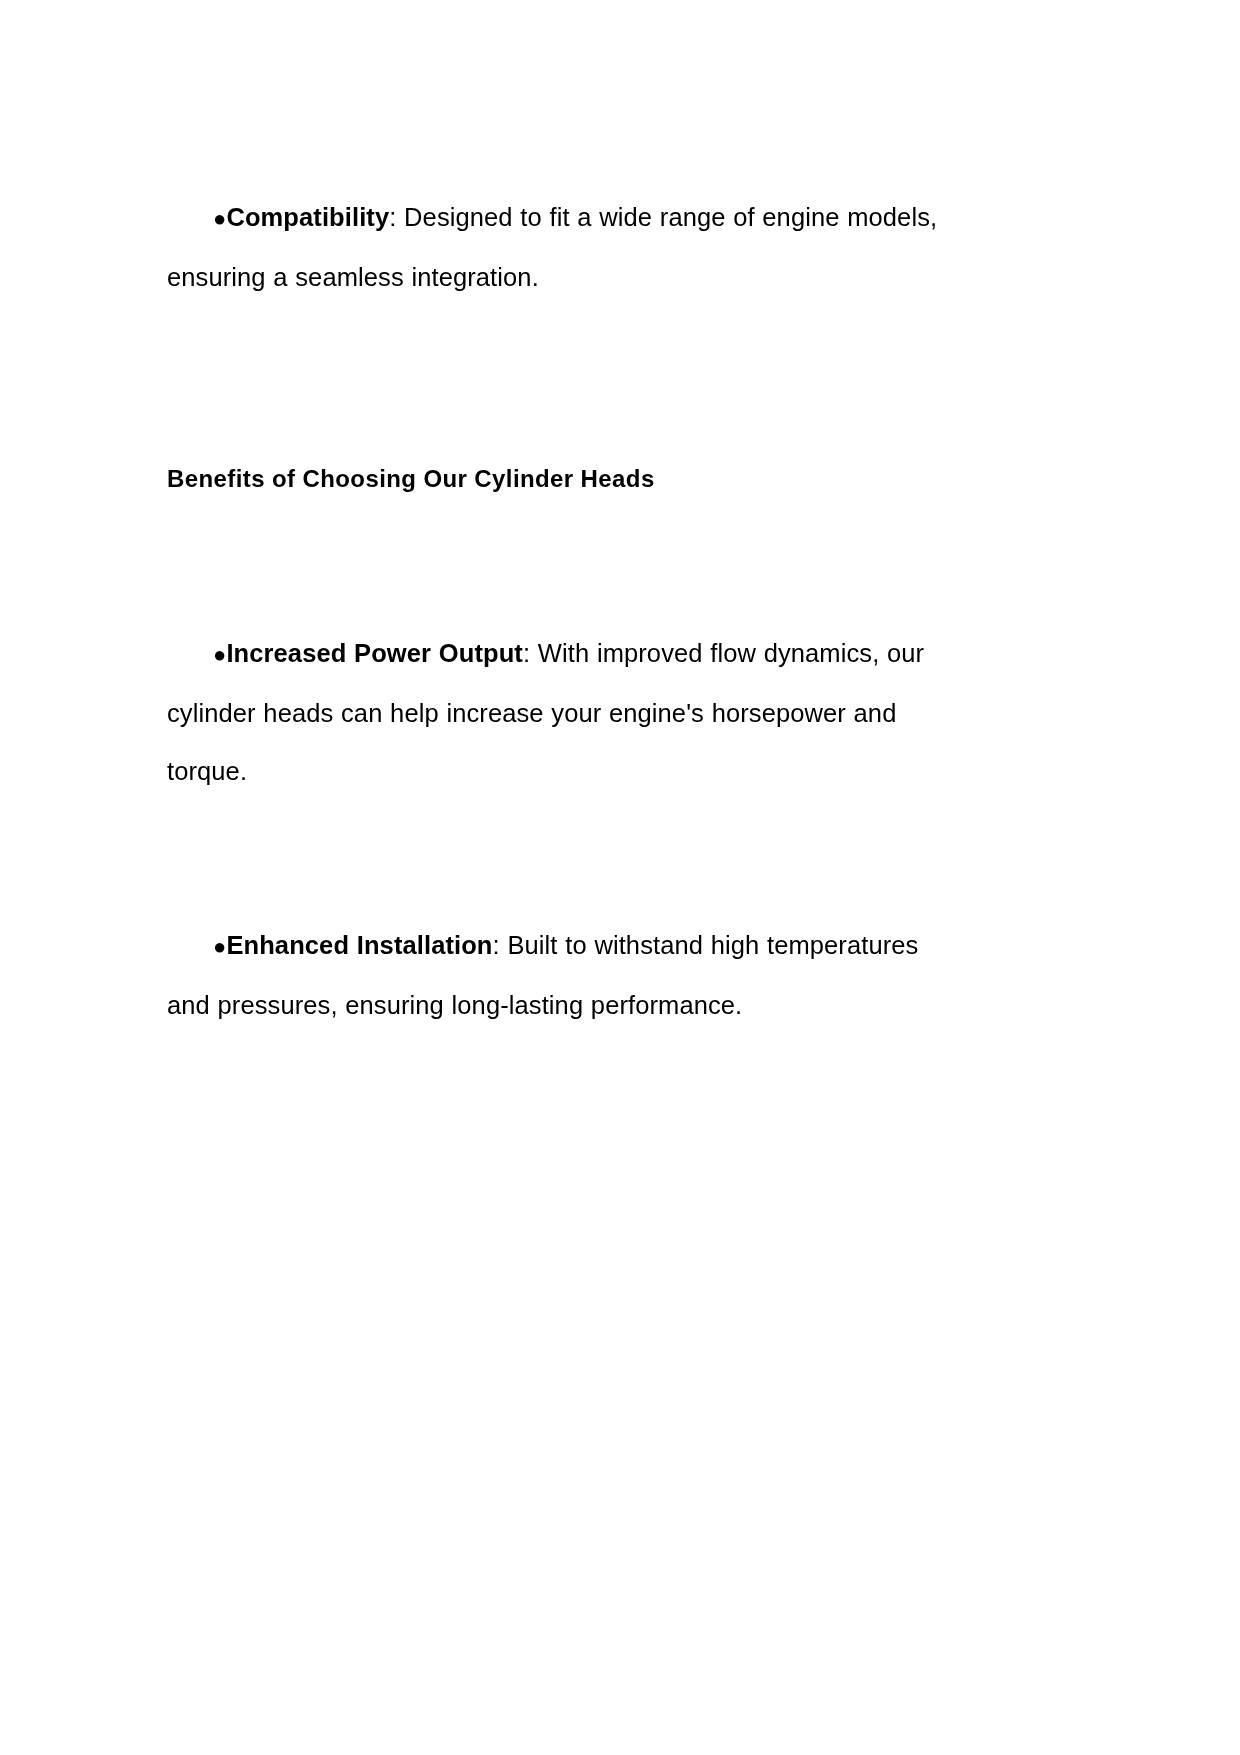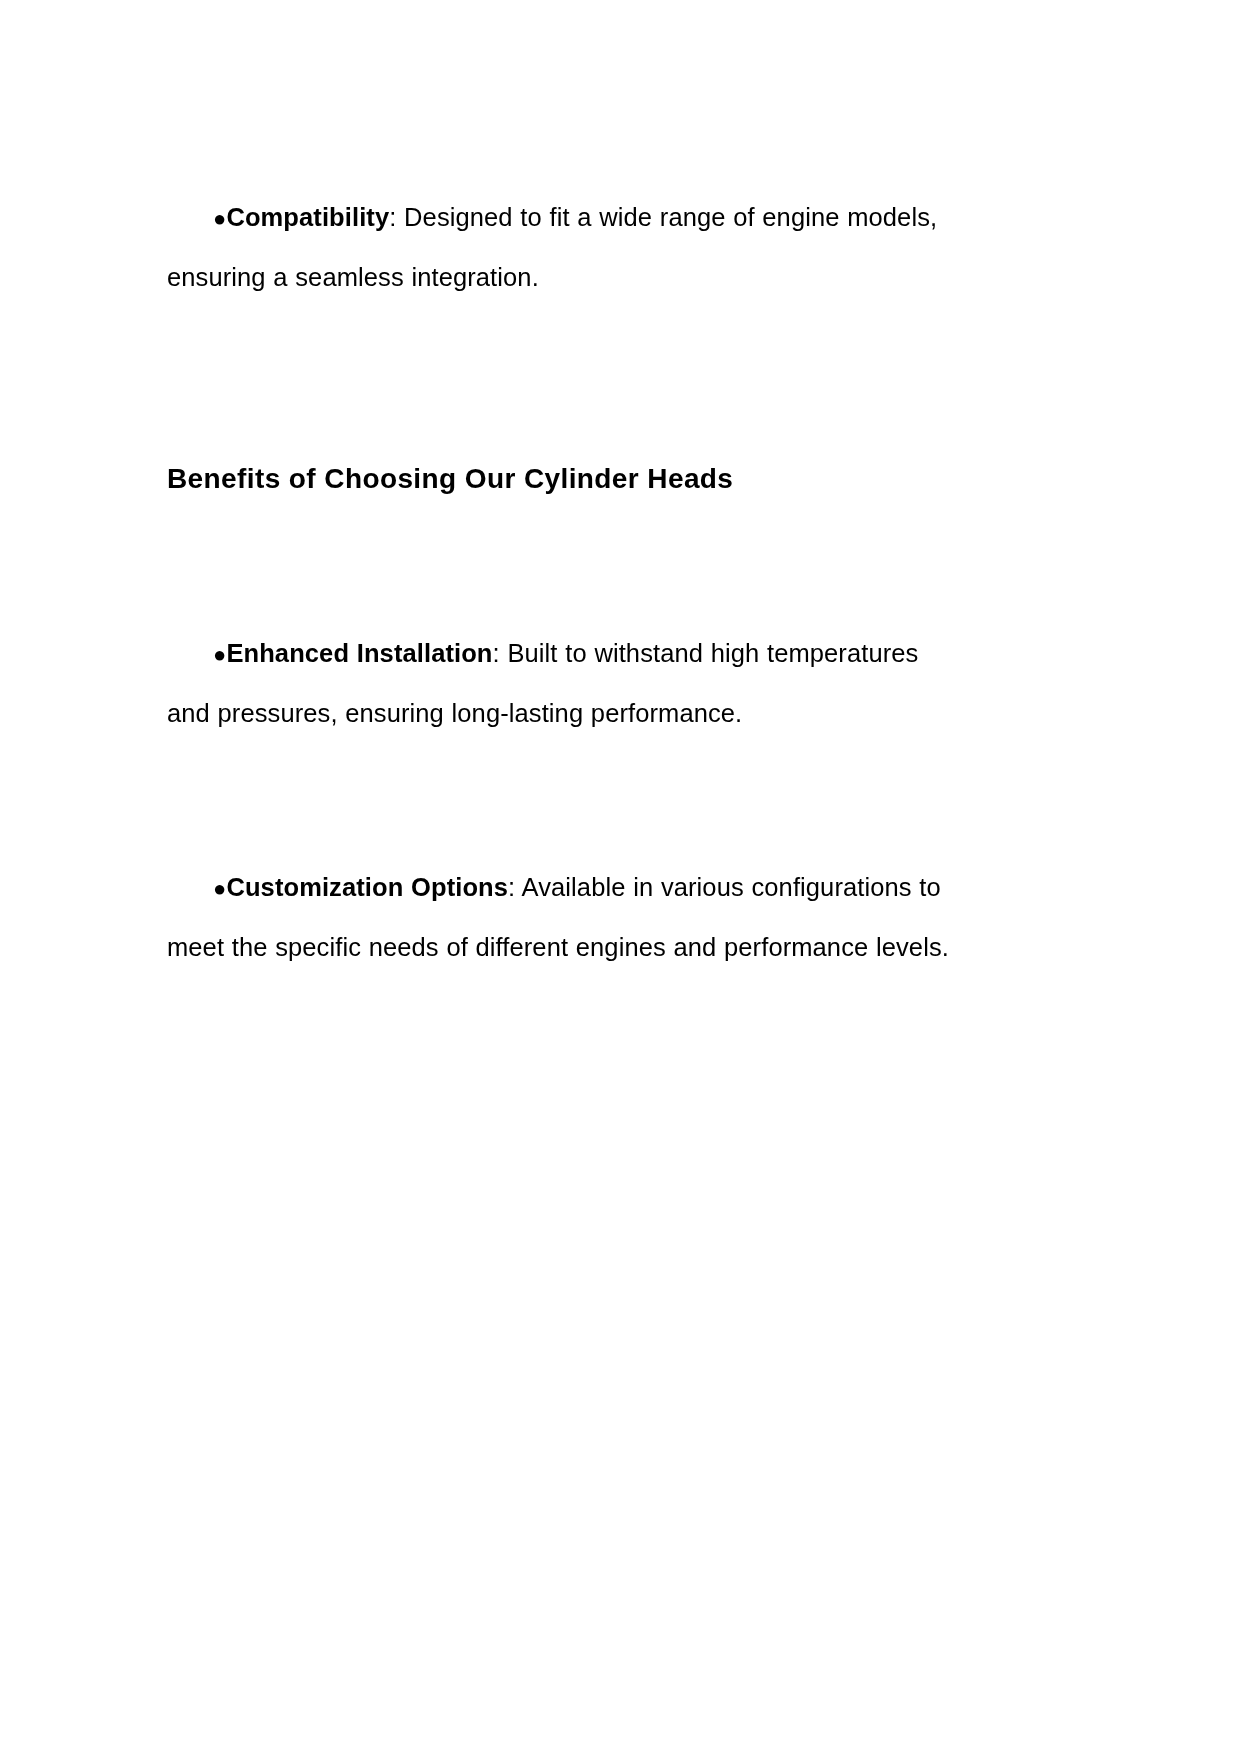--- a/index.html
+++ b/index.html
@@ -46,21 +46,21 @@
   .para .lead {
     font-weight: bold;
   }
   .bullet {
     font-weight: bold;
     font-size: 22px;
     letter-spacing: 0;
   }
 
   .heading {
-    font-size: 28px;
+    font-size: 24px;
     font-weight: bold;
     line-height: 58px;
     letter-spacing: 0.4px;
     margin: 0;
     white-space: pre-wrap;
   }
 
   .spacer-sm { height: 58px; }
   .spacer-lg { height: 86px; }
   .spacer-xl { height: 116px; }
@@ -76,29 +76,29 @@
     <p class="para txt block">
       <span class="bullet">●</span><span class="lead">Compatibility</span><span>: </span><span>Designed to fit a wide range of engine models, ensuring a seamless integration.</span>
     </p>
 
     <div class="spacer-lg"></div>
 
     <p class="heading txt block">Benefits of Choosing Our Cylinder Heads</p>
 
     <div class="spacer-sm"></div>
 
+    <p class="para txt block">
+      <span class="bullet">●</span><span class="lead">Increased Power Output</span><span>: </span><span>With improved flow dynamics, our cylinder heads can help increase your engine's horsepower and torque.</span>
+    </p>
 
     <p class="para txt block">
       <span class="bullet">●</span><span class="lead">Enhanced Installation</span><span>: </span><span>Built to withstand high temperatures and pressures, ensuring long-lasting performance.</span>
     </p>
 
 
-    <p class="para txt block">
-      <span class="bullet">●</span><span class="lead">Customization Options</span><span>: </span><span>Available in various configurations to meet the specific needs of different engines and performance levels.</span>
-    </p>
 
     <div class="spacer-xl"></div>
 
 
     <div class="spacer-sm"></div>
 
   </div>
 </div>
 
 </body></html>

